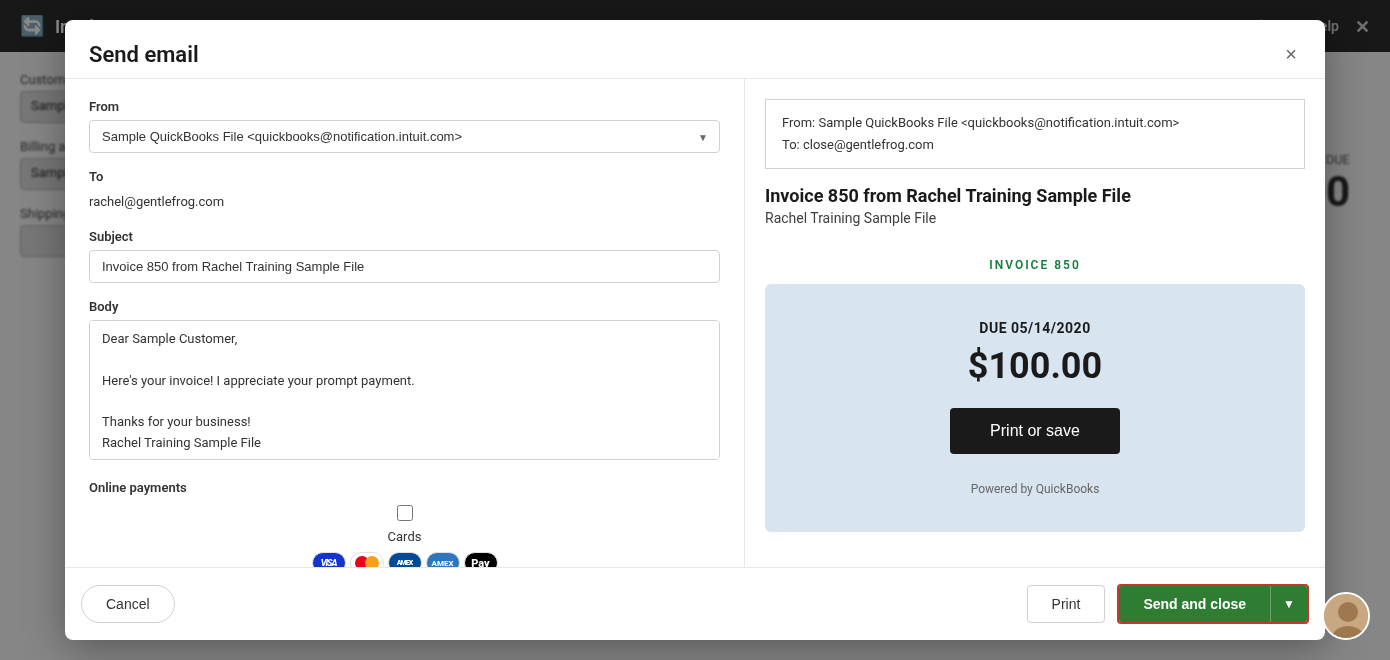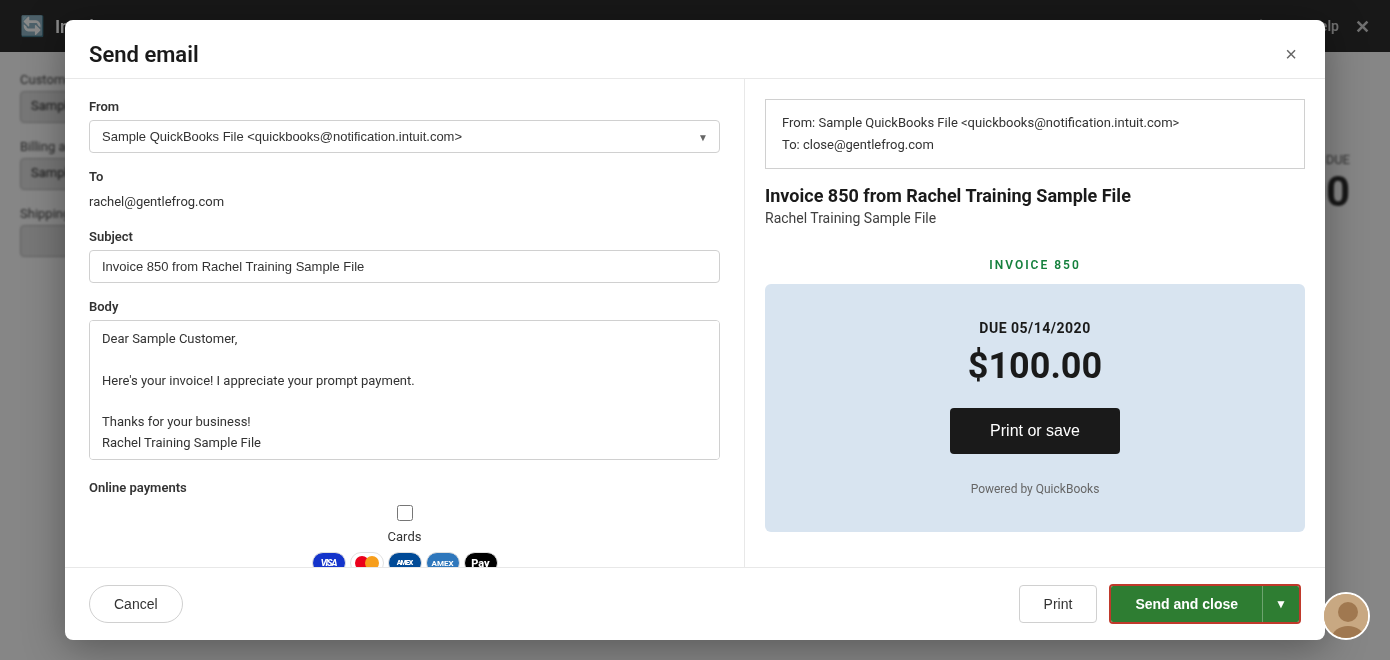--- a/index.html
+++ b/index.html
@@ -385,21 +385,21 @@
       margin-bottom: 14px;
     }
 
     .preview-powered {
       font-size: 12px;
       color: #666;
     }
 
     
     .modal-footer {
-      padding: 16px 24px;
+      padding: 16px 16px;
       border-top: 1px solid #e8e8e8;
       display: flex;
       align-items: center;
       justify-content: flex-start;
       gap: 12px;
     }
 
     .btn-cancel {
       background: #fff;
       border: 1px solid #d0d0d0;

